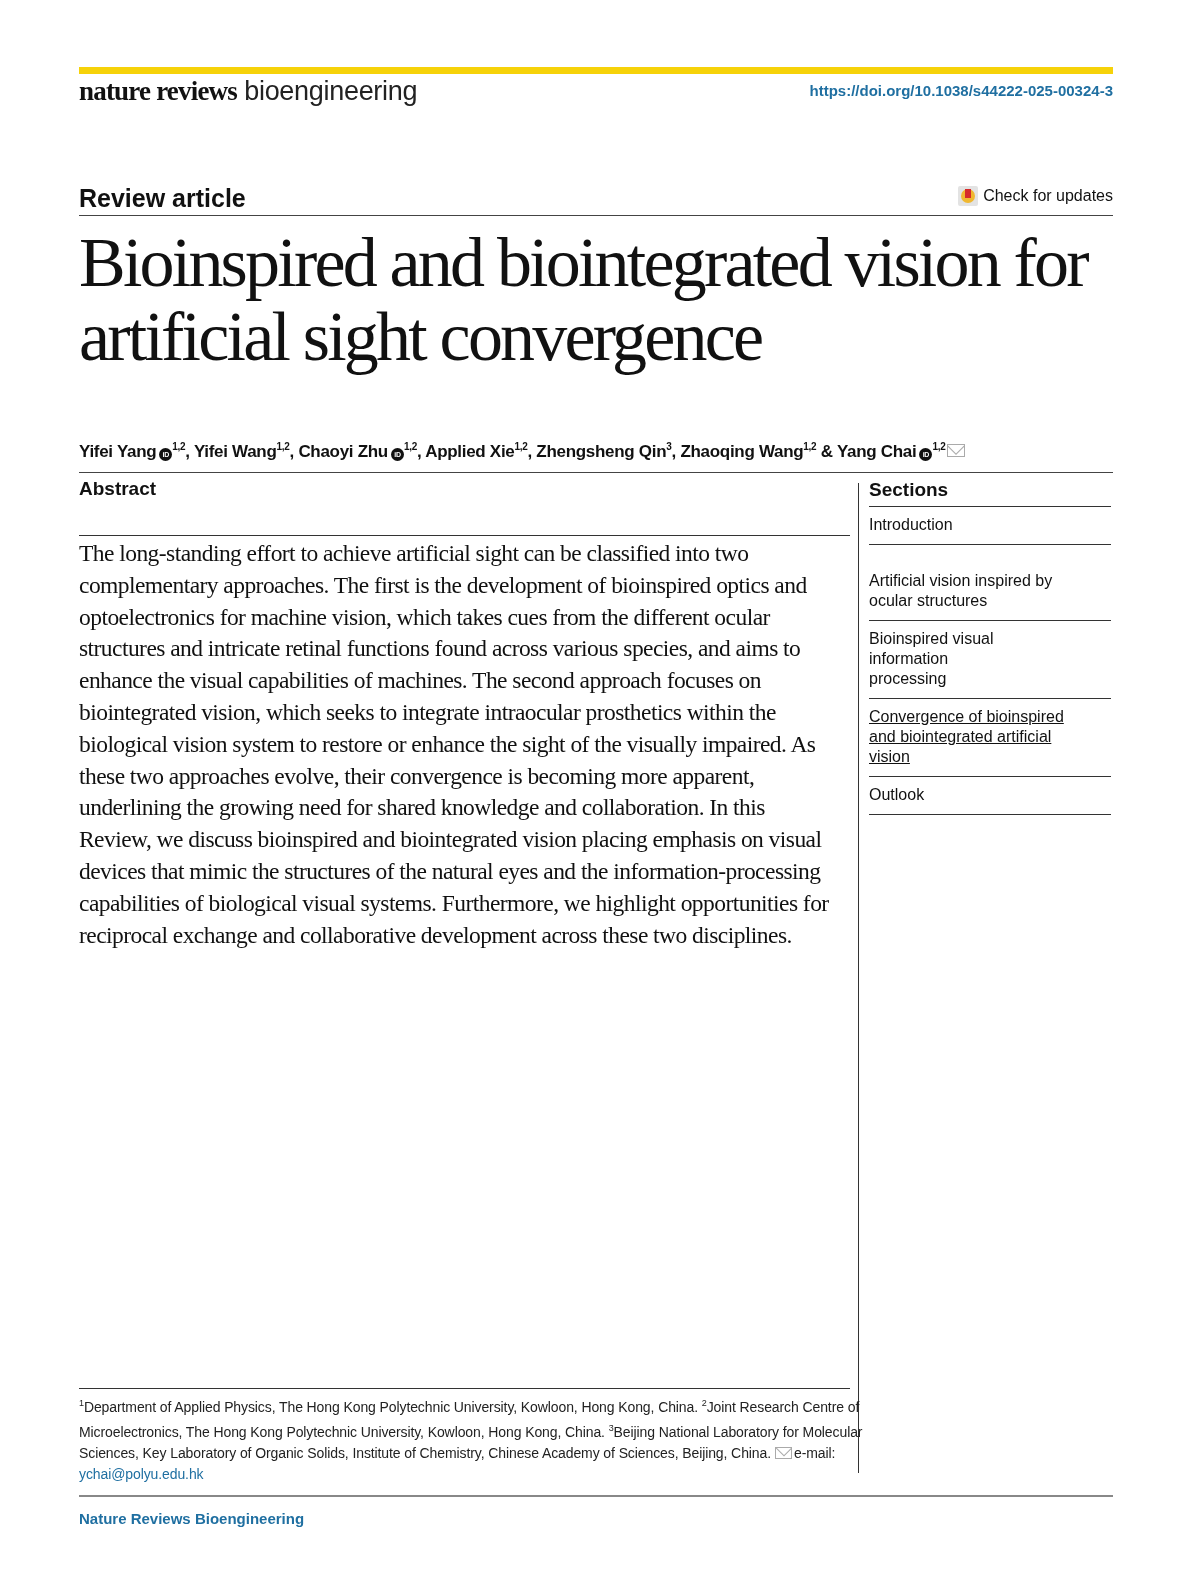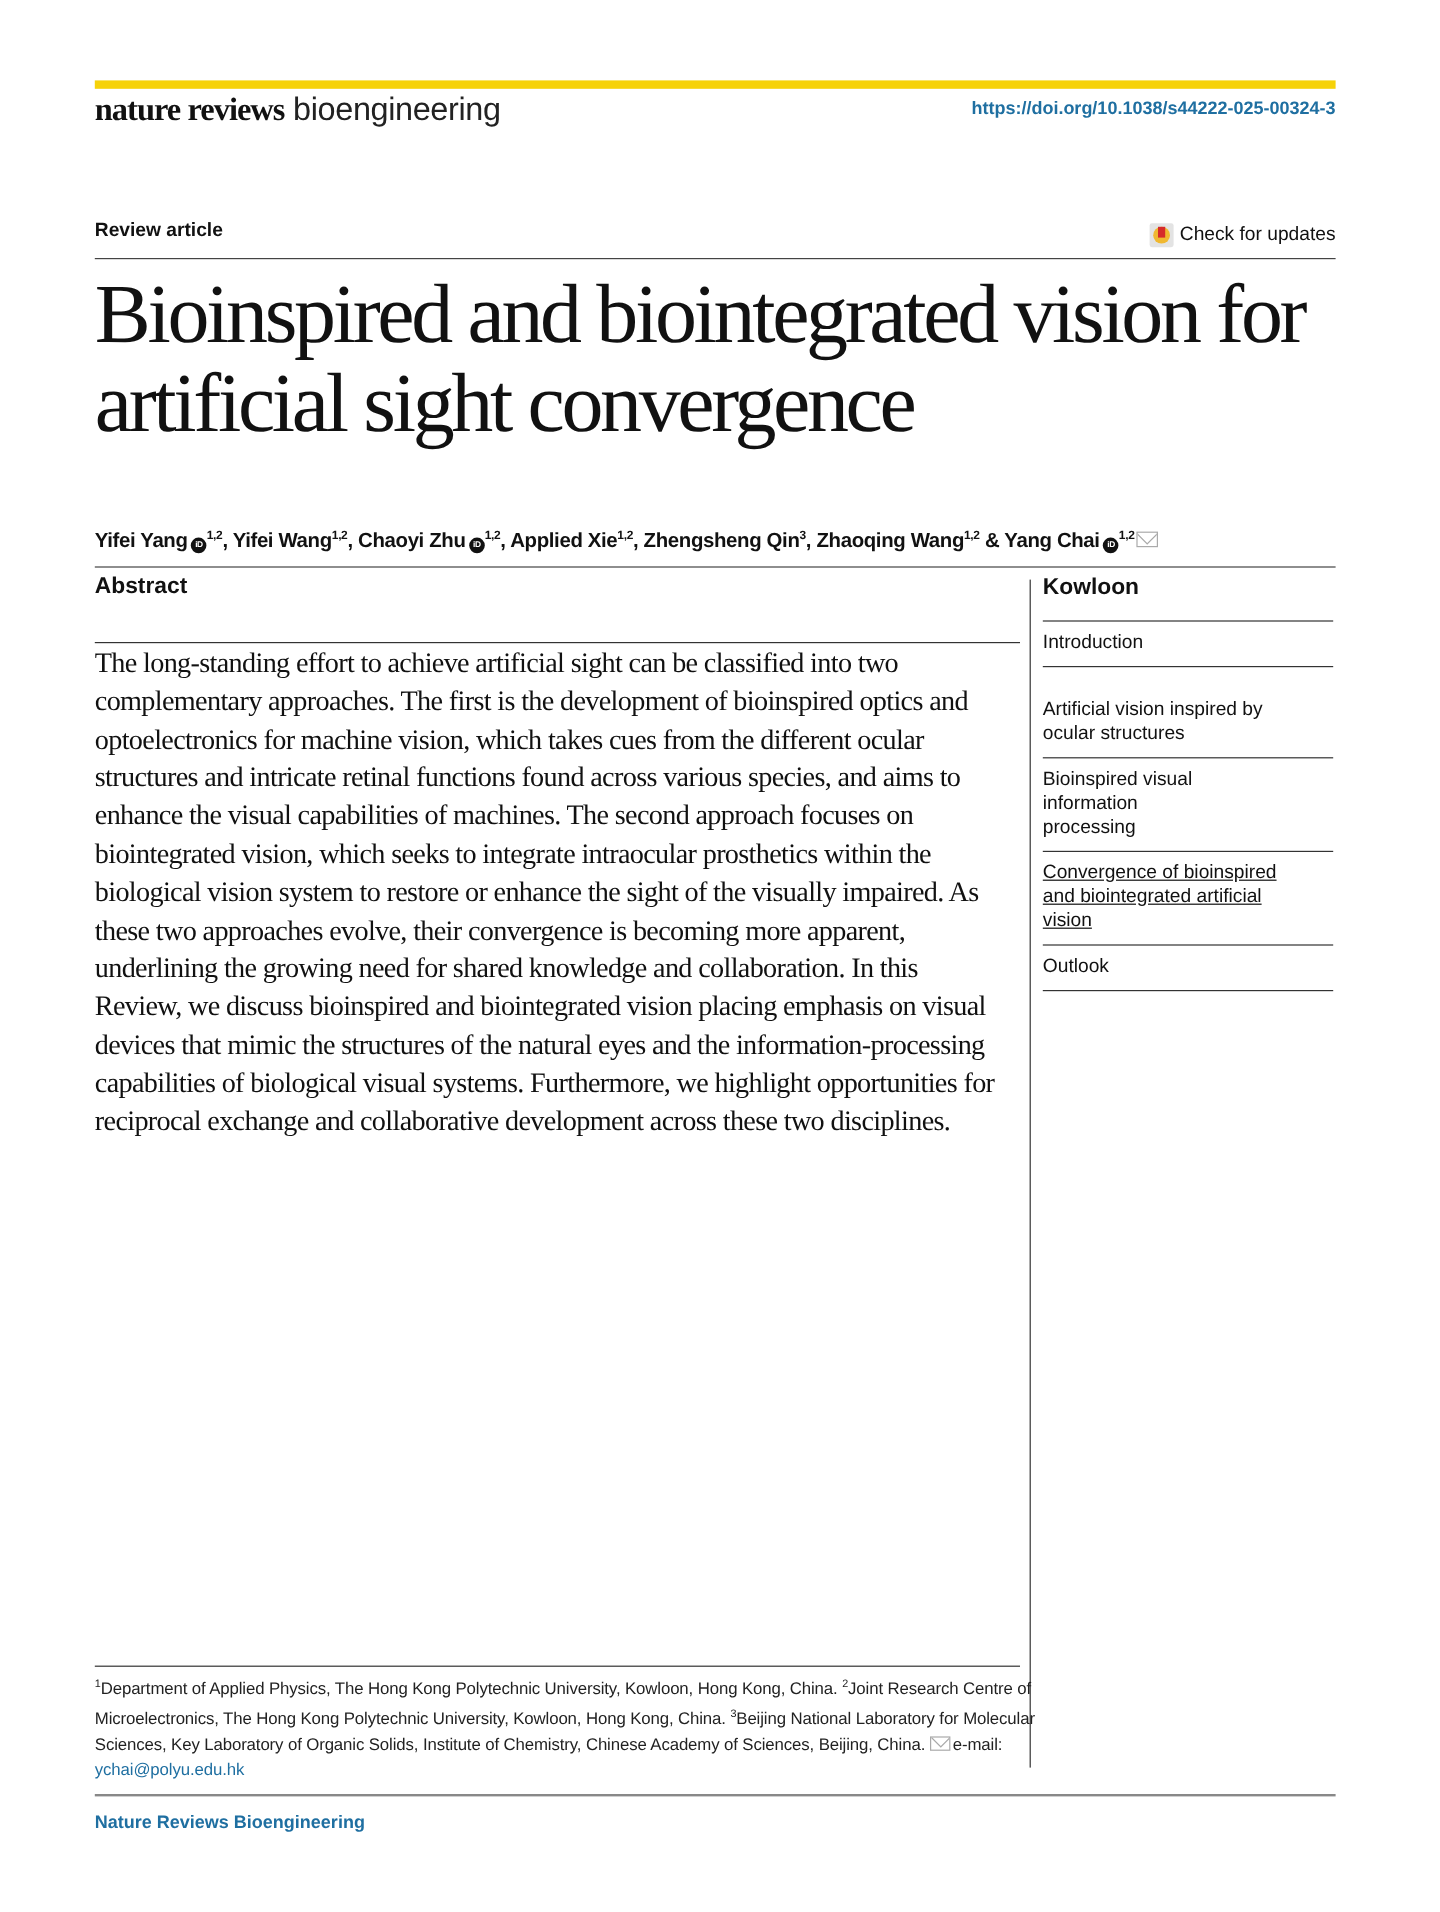--- a/index.html
+++ b/index.html
@@ -3,39 +3,39 @@
 <meta charset="utf-8">
 <style>
   html, body { margin: 0; padding: 0; background: #ffffff; }
   body { width: 1200px; height: 1593px; position: relative; overflow: hidden; color: #111; font-family: "Liberation Sans", sans-serif; }
   .abs { position: absolute; }
   .yellow-bar { left: 79px; top: 67px; width: 1034px; height: 7px; background: #f6d209; }
   .brand { left: 79px; top: 76px; font-size: 27px; white-space: nowrap; letter-spacing: -0.3px; }
   .brand .b1 { font-family: "Liberation Serif", serif; font-weight: bold; letter-spacing: -0.8px; }
   .brand .b2 { font-family: "Liberation Sans", sans-serif; font-weight: normal; color: #222; }
   .doi { right: 87px; top: 82px; font-size: 15px; font-weight: bold; color: #1f6fa1; }
-  .article-type { left: 79px; top: 184px; font-size: 16px; font-weight: bold; color: #111; }
+  .article-type { left: 79px; top: 184px; font-size: 25px; font-weight: bold; color: #111; }
   .updates { right: 87px; top: 186px; font-size: 16px; color: #111; display: flex; align-items: center; gap: 5px; padding-left: 12px; }
   .upd-icon { width: 20px; height: 20px; background: #e3e3e3; border-radius: 2px; position: relative; display: inline-block; }
   .upd-icon::before { content: ""; position: absolute; left: 3px; top: 3px; width: 14px; height: 14px; border-radius: 50%; background: #f0b830; }
   .upd-icon::after { content: ""; position: absolute; left: 7px; top: 3px; width: 6px; height: 9px; background: #d62a2a; }
   .rule-top { left: 79px; top: 215px; width: 1034px; height: 1px; background: #444; }
   .title { left: 79px; top: 226px; width: 1060px; font-family: "Liberation Serif", serif; font-size: 70px; line-height: 74px; letter-spacing: -2.8px; color: #111; }
   .authors { left: 79px; top: 441px; font-size: 17px; font-weight: bold; white-space: nowrap; letter-spacing: -0.3px; }
   .authors sup { font-size: 10px; font-weight: bold; margin-top: 42px; }
   .orcid { display: inline-block; width: 13px; height: 13px; border-radius: 50%; background: #111; color: #fff; font-size: 7px; line-height: 13px; text-align: center; vertical-align: 0px; margin-left: 3px; }
   .mail-icon { display: inline-block; width: 16px; height: 11px; border: 1px solid #aaa; position: relative; vertical-align: 0; margin-left: 2px; overflow: hidden; }
   .mail-icon::before { content: ""; position: absolute; left: 0px; top: -7px; width: 12px; height: 12px; border: 1px solid #aaa; transform: rotate(45deg); left: 1px; }
   .rule-authors { left: 79px; top: 472px; width: 1034px; height: 1px; background: #444; }
   .abstract-label { left: 79px; top: 478px; font-size: 19px; font-weight: bold; }
   .rule-abstract { left: 79px; top: 535px; width: 771px; height: 1px; background: #333; }
   .abstract-text { left: 79px; top: 538px; width: 760px; font-family: "Liberation Serif", serif; font-size: 23.5px; line-height: 31.8px; letter-spacing: -0.55px; color: #111; }
   .vdivider { left: 858px; top: 483px; width: 1px; height: 990px; background: #333; }
   .sections-label { left: 869px; top: 479px; font-size: 19px; font-weight: bold; }
-  .sections { left: 869px; top: 517px; width: 242px; border-top: 1px solid #333; }
+  .sections { left: 869px; top: 506px; width: 242px; border-top: 1px solid #333; }
   .sec-item { font-size: 16px; line-height: 20px; padding: 8px 0 9px; border-bottom: 1px solid #333; color: #111; }
   .rule-foot { left: 79px; top: 1388px; width: 771px; height: 1px; background: #333; }
   .affil { left: 79px; top: 1393px; width: 790px; font-size: 14px; line-height: 21.3px; color: #222; letter-spacing: -0.1px; }
   .affil sup { font-size: 9px; }
   .affil .email { color: #1f6fa1; text-align: center; }
   .mail-small { display: inline-block; width: 15px; height: 10px; border: 1px solid #aaa; vertical-align: -1px; margin: 0 2px 0 4px; position: relative; overflow: hidden; }
   .mail-small::before { content: ""; position: absolute; left: 2px; top: -6px; width: 10px; height: 10px; border: 1px solid #aaa; transform: rotate(45deg); }
   .rule-bottom { left: 79px; top: 1495px; width: 1034px; height: 2px; background: #888; }
   .footer-journal { left: 79px; top: 1510px; font-size: 15px; font-weight: bold; color: #1f6fa1; }
 </style>
@@ -68,21 +68,21 @@
   <span>Yang Chai</span><span class="orcid">iD</span><sup>1,2</sup><span class="mail-icon"></span>
 </div>
 <div class="abs rule-authors"></div>
 
 <div class="abs abstract-label">Abstract</div>
 <div class="abs rule-abstract"></div>
 <p class="abs abstract-text" style="margin:0;">The long-standing effort to achieve artificial sight can be classified into two complementary approaches. The first is the development of bioinspired optics and optoelectronics for machine vision, which takes cues from the different ocular structures and intricate retinal functions found across various species, and aims to enhance the visual capabilities of machines. The second approach focuses on biointegrated vision, which seeks to integrate intraocular prosthetics within the biological vision system to restore or enhance the sight of the visually impaired. As these two approaches evolve, their convergence is becoming more apparent, underlining the growing need for shared knowledge and collaboration. In this Review, we discuss bioinspired and biointegrated vision placing emphasis on visual devices that mimic the structures of the natural eyes and the information-processing capabilities of biological visual systems. Furthermore, we highlight opportunities for reciprocal exchange and collaborative development across these two disciplines.</p>
 
 <div class="abs vdivider"></div>
 
-<div class="abs sections-label">Kowloon</div>
+<div class="abs sections-label">Sections</div>
 <div class="abs sections">
   <div class="sec-item">Introduction</div>
   <div class="sec-item">
       <span style="display:block;width:190px;margin-top:18px;">Artificial vision inspired by ocular structures</span>
     </div>
   <div class="sec-item">
       <span style="display:block;width:150px;">Bioinspired visual information processing</span>
     </div>
   <div class="sec-item">
       <span style="display:block;width:225px;text-decoration:underline;">Convergence of bioinspired and biointegrated artificial vision</span>

